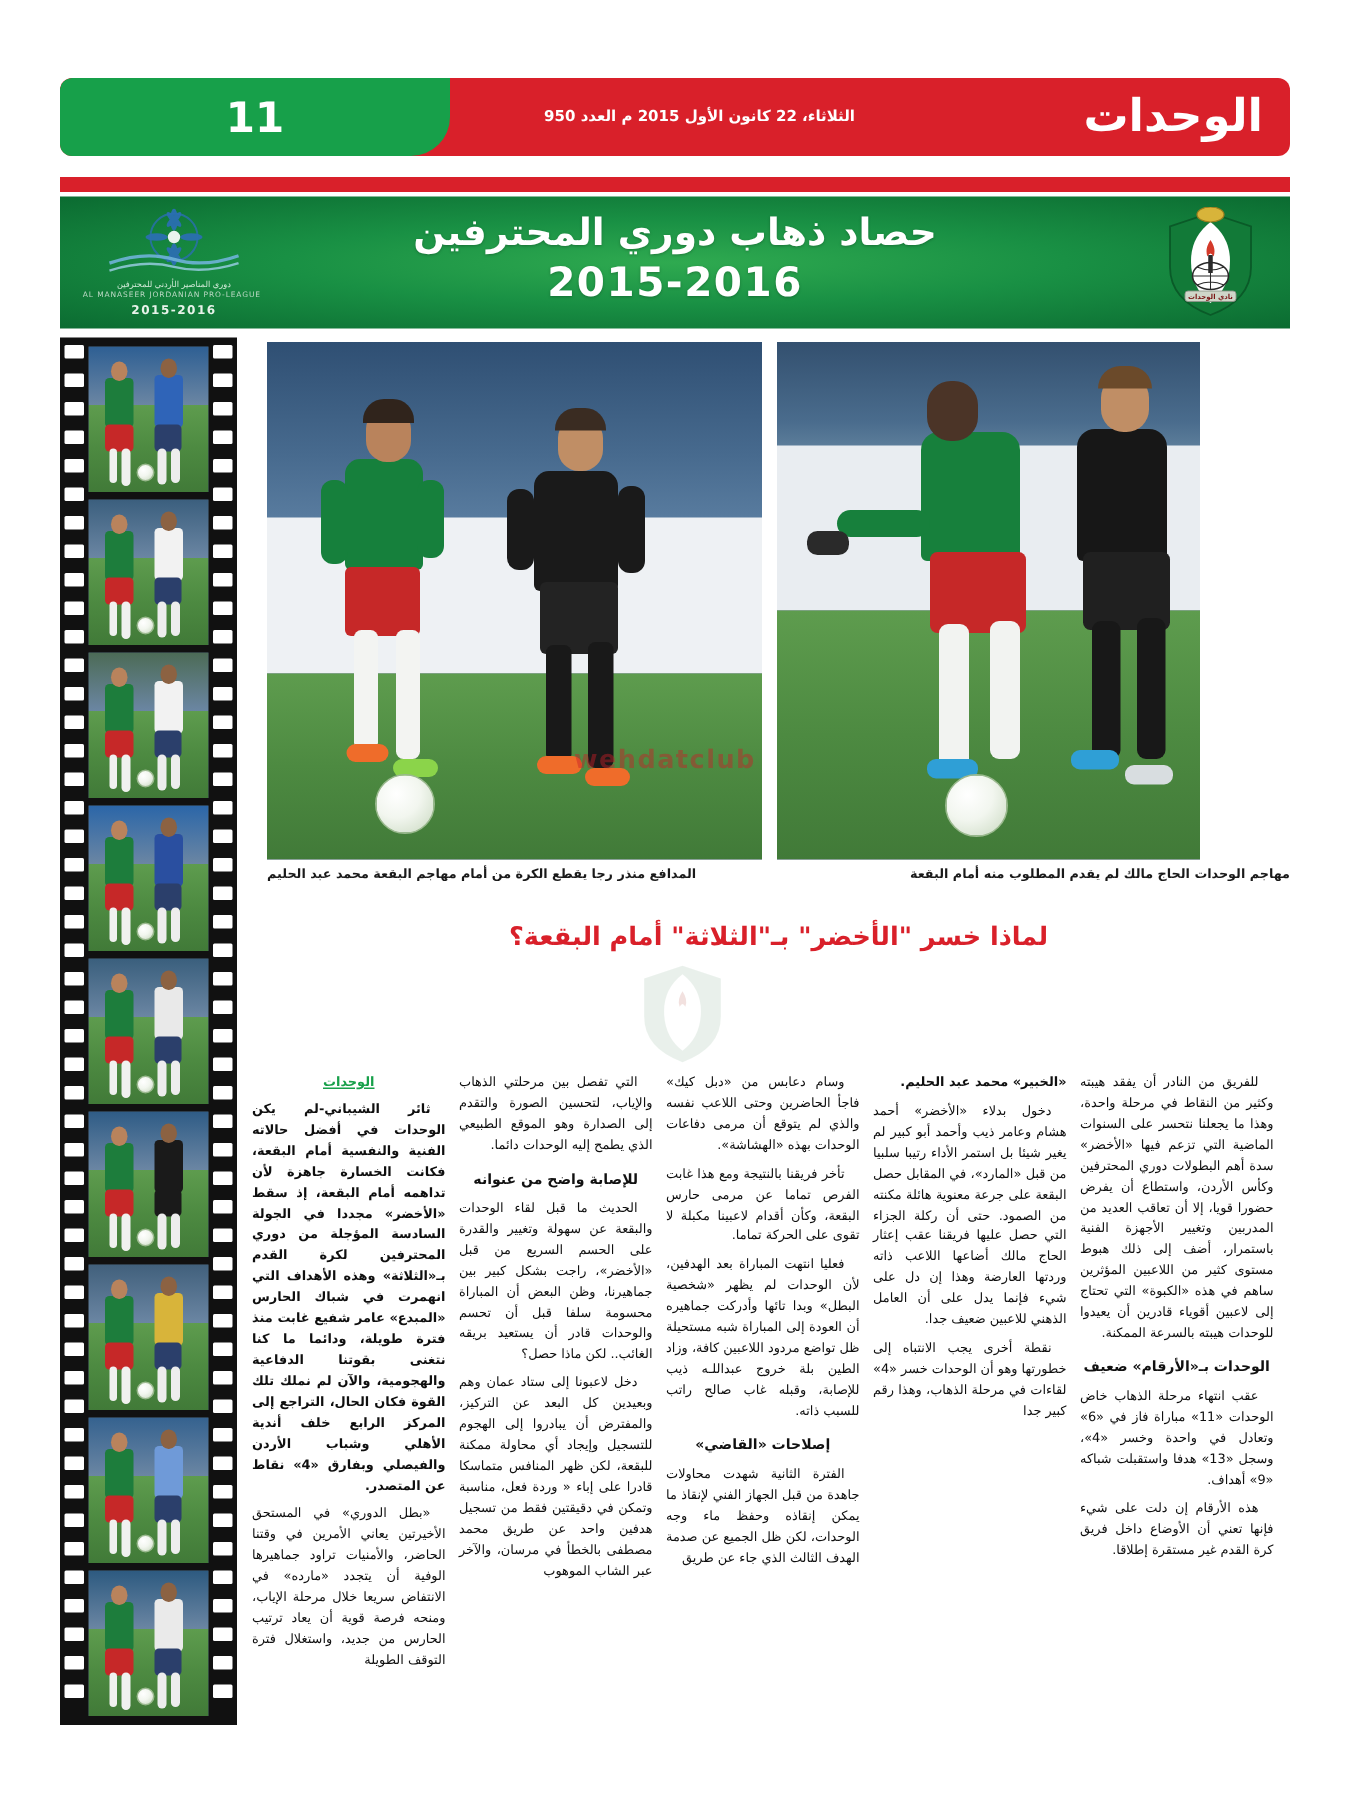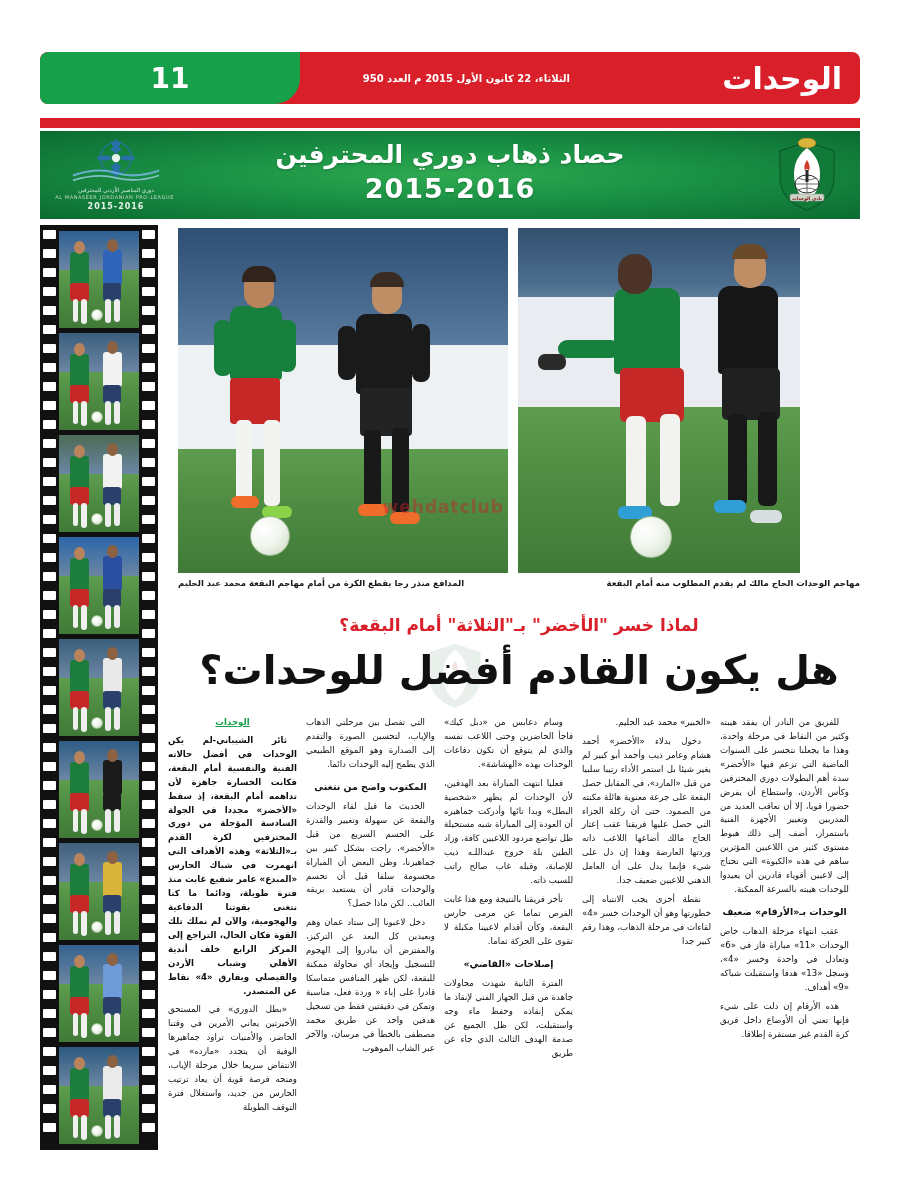--- a/index.html
+++ b/index.html
@@ -172,21 +172,21 @@
     position:absolute;left:168px;top:716px;width:692px;height:440px;
     display:flex;flex-direction:row-reverse;gap:9px;
   }
   .col{
     width:129px;position:relative;
     font-size:8.6px;line-height:1.62;color:#0f0f0f;
     text-align:justify;
     font-family:"DejaVu Sans","Liberation Sans",sans-serif;
   }
   .col p{margin:0 0 5px 0;text-indent:10px;}
-  .col p.noind{text-indent:0;}
+  .col p.noind{text-indent:0;font-weight:bold;}
   .dateline{
     display:block;color:#17a04a;font-weight:bold;font-size:8.6px;
     text-align:center;margin-bottom:4px;text-decoration:underline;
   }
   .lead{font-weight:bold;}
   .subhead{
     display:block;font-weight:bold;font-size:9.4px;color:#111;
     text-align:center;margin:7px 0 6px 0;
   }
 </style>
@@ -575,43 +575,42 @@
   </div>
 
   <div class="kicker">لماذا خسر "الأخضر" بـ"الثلاثة" أمام البقعة؟</div>
   <div class="headline-ghost">
     <svg viewBox="0 0 62 74" width="120" height="70">
       <path d="M31 4 L58 13 L58 40 Q58 62 31 72 Q4 62 4 40 L4 13 Z" fill="#9fbfa8"></path>
       <path d="M31 10 Q44 20 44 36 Q44 54 31 64 Q18 54 18 36 Q18 20 31 10 Z" fill="#ffffff"></path>
       <path d="M31 22 Q27 28 29 33 Q31 29 33 33 Q35 28 31 22 Z" fill="#c87a72"></path>
     </svg>
   </div>
-  <div class="headline">هل يكون القادم أفضل للوحدات؟</div>
 
   <div class="article">
 
     <div class="col">
       <span class="dateline">الوحدات</span>
       <p class="lead">ثائر الشيباني-لم يكن الوحدات في أفضل حالاته الفنية والنفسية أمام البقعة، فكانت الخسارة جاهزة لأن تداهمه أمام البقعة، إذ سقط «الأخضر» مجددا في الجولة السادسة المؤجلة من دوري المحترفين لكرة القدم بـ«الثلاثة» وهذه الأهداف التي انهمرت في شباك الحارس «المبدع» عامر شفيع غابت منذ فترة طويلة، ودائما ما كنا نتغنى بقوتنا الدفاعية والهجومية، والآن لم نملك تلك القوة فكان الحال، التراجع إلى المركز الرابع خلف أندية الأهلي وشباب الأردن والفيصلي وبفارق «4» نقاط عن المتصدر.</p>
       <p>«بطل الدوري» في المستحق الأخيرتين يعاني الأمرين في وقتنا الحاضر، والأمنيات تراود جماهيرها الوفية أن يتجدد «مارده» في الانتفاض سريعا خلال مرحلة الإياب، ومنحه فرصة قوية أن يعاد ترتيب الحارس من جديد، واستغلال فترة التوقف الطويلة</p>
     </div>
 
     <div class="col">
       <p>التي تفصل بين مرحلتي الذهاب والإياب، لتحسين الصورة والتقدم إلى الصدارة وهو الموقع الطبيعي الذي يطمح إليه الوحدات دائما.</p>
-      <span class="subhead">المكتوب واضح من نتغنى</span>
+      <span class="subhead">للإصابة واضح من عنوانه</span>
       <p>الحديث ما قبل لقاء الوحدات والبقعة عن سهولة وتغيير والقدرة على الحسم السريع من قبل «الأخضر»، راجت بشكل كبير بين جماهيرنا، وظن البعض أن المباراة محسومة سلفا قبل أن تحسم والوحدات قادر أن يستعيد بريقه الغائب.. لكن ماذا حصل؟</p>
       <p>دخل لاعبونا إلى ستاد عمان وهم وبعيدين كل البعد عن التركيز، والمفترض أن يبادروا إلى الهجوم للتسجيل وإيجاد أي محاولة ممكنة للبقعة، لكن ظهر المنافس متماسكا قادرا على إباء « وردة فعل، مناسبة وتمكن في دقيقتين فقط من تسجيل هدفين واحد عن طريق محمد مصطفى بالخطأ في مرسان، والآخر عبر الشاب الموهوب</p>
     </div>
 
     <div class="col">
-      <p>وسام دعابس من «دبل كيك» فاجأ الحاضرين وحتى اللاعب نفسه والذي لم يتوقع أن تكون دفاعات الوحدات بهذه «الهشاشة».</p>
+      <p>وسام دعابس من «دبل كيك» فاجأ الحاضرين وحتى اللاعب نفسه والذي لم يتوقع أن مرمى دفاعات الوحدات بهذه «الهشاشة».</p>
+      <p>تأخر فريقنا بالنتيجة ومع هذا غابت الفرص تماما عن مرمى حارس البقعة، وكأن أقدام لاعبينا مكبلة لا تقوى على الحركة تماما.</p>
       <p>فعليا انتهت المباراة بعد الهدفين، لأن الوحدات لم يظهر «شخصية البطل» وبدا تائها وأدركت جماهيره أن العودة إلى المباراة شبه مستحيلة ظل تواضع مردود اللاعبين كافة، وزاد الطين بلة خروج عبداللـه ذيب للإصابة، وقبله غاب صالح راتب للسبب ذاته.</p>
-      <p>تأخر فريقنا بالنتيجة ومع هذا غابت الفرص تماما عن مرمى حارس البقعة، وكأن أقدام لاعبينا مكبلة لا تقوى على الحركة تماما.</p>
       <span class="subhead">إصلاحات «القاضي»</span>
-      <p>الفترة الثانية شهدت محاولات جاهدة من قبل الجهاز الفني لإنقاذ ما يمكن إنقاذه وحفظ ماء وجه واستقبلت، لكن ظل الجميع عن صدمة الهدف الثالث الذي جاء عن طريق</p>
+      <p>الفترة الثانية شهدت محاولات جاهدة من قبل الجهاز الفني لإنقاذ ما يمكن إنقاذه وحفظ ماء وجه الوحدات، لكن ظل الجميع عن صدمة الهدف الثالث الذي جاء عن طريق</p>
     </div>
 
     <div class="col">
       <p class="noind">«الخبير» محمد عبد الحليم.</p>
       <p>دخول بدلاء «الأخضر» أحمد هشام وعامر ذيب وأحمد أبو كبير لم يغير شيئا بل استمر الأداء رتيبا سلبيا من قبل «المارد»، في المقابل حصل البقعة على جرعة معنوية هائلة مكنته من الصمود. حتى أن ركلة الجزاء التي حصل عليها فريقنا عقب إعثار الحاج مالك أضاعها اللاعب ذاته وردتها العارضة وهذا إن دل على شيء فإنما يدل على أن العامل الذهني للاعبين ضعيف جدا.</p>
       <p></p>
       <p>نقطة أخرى يجب الانتباه إلى خطورتها وهو أن الوحدات خسر «4» لقاءات في مرحلة الذهاب، وهذا رقم كبير جدا</p>
     </div>
 
     <div class="col">

